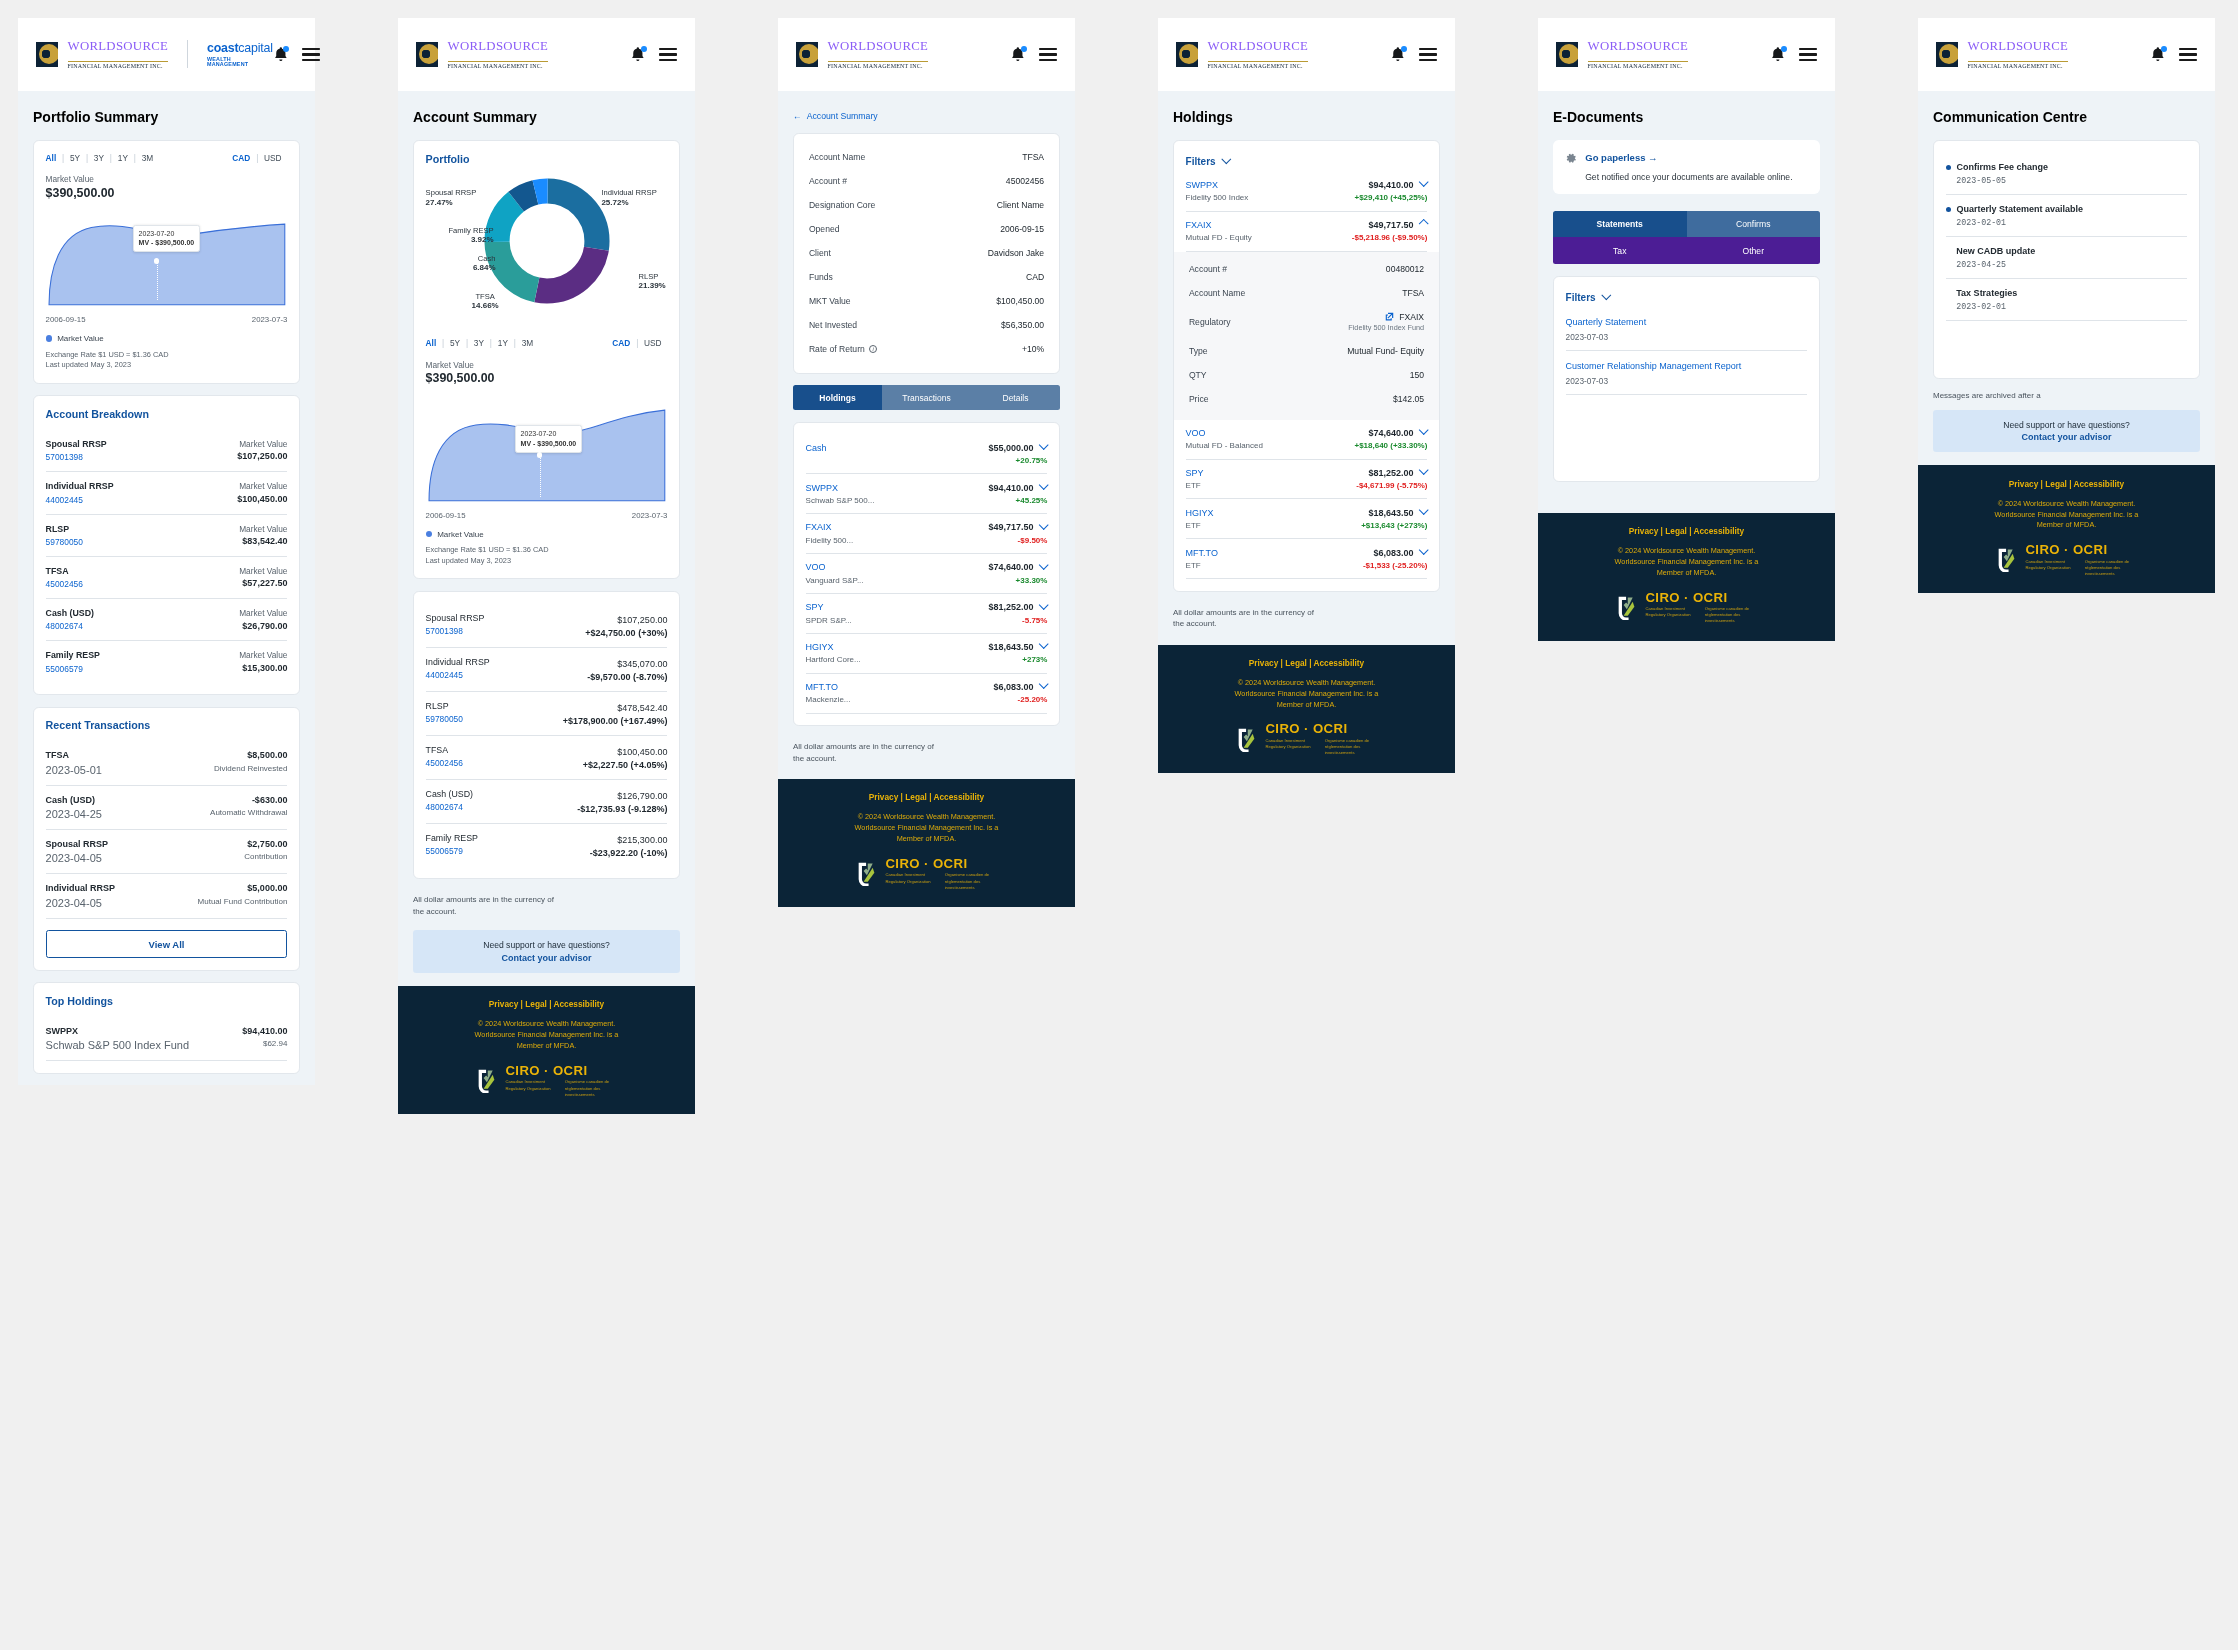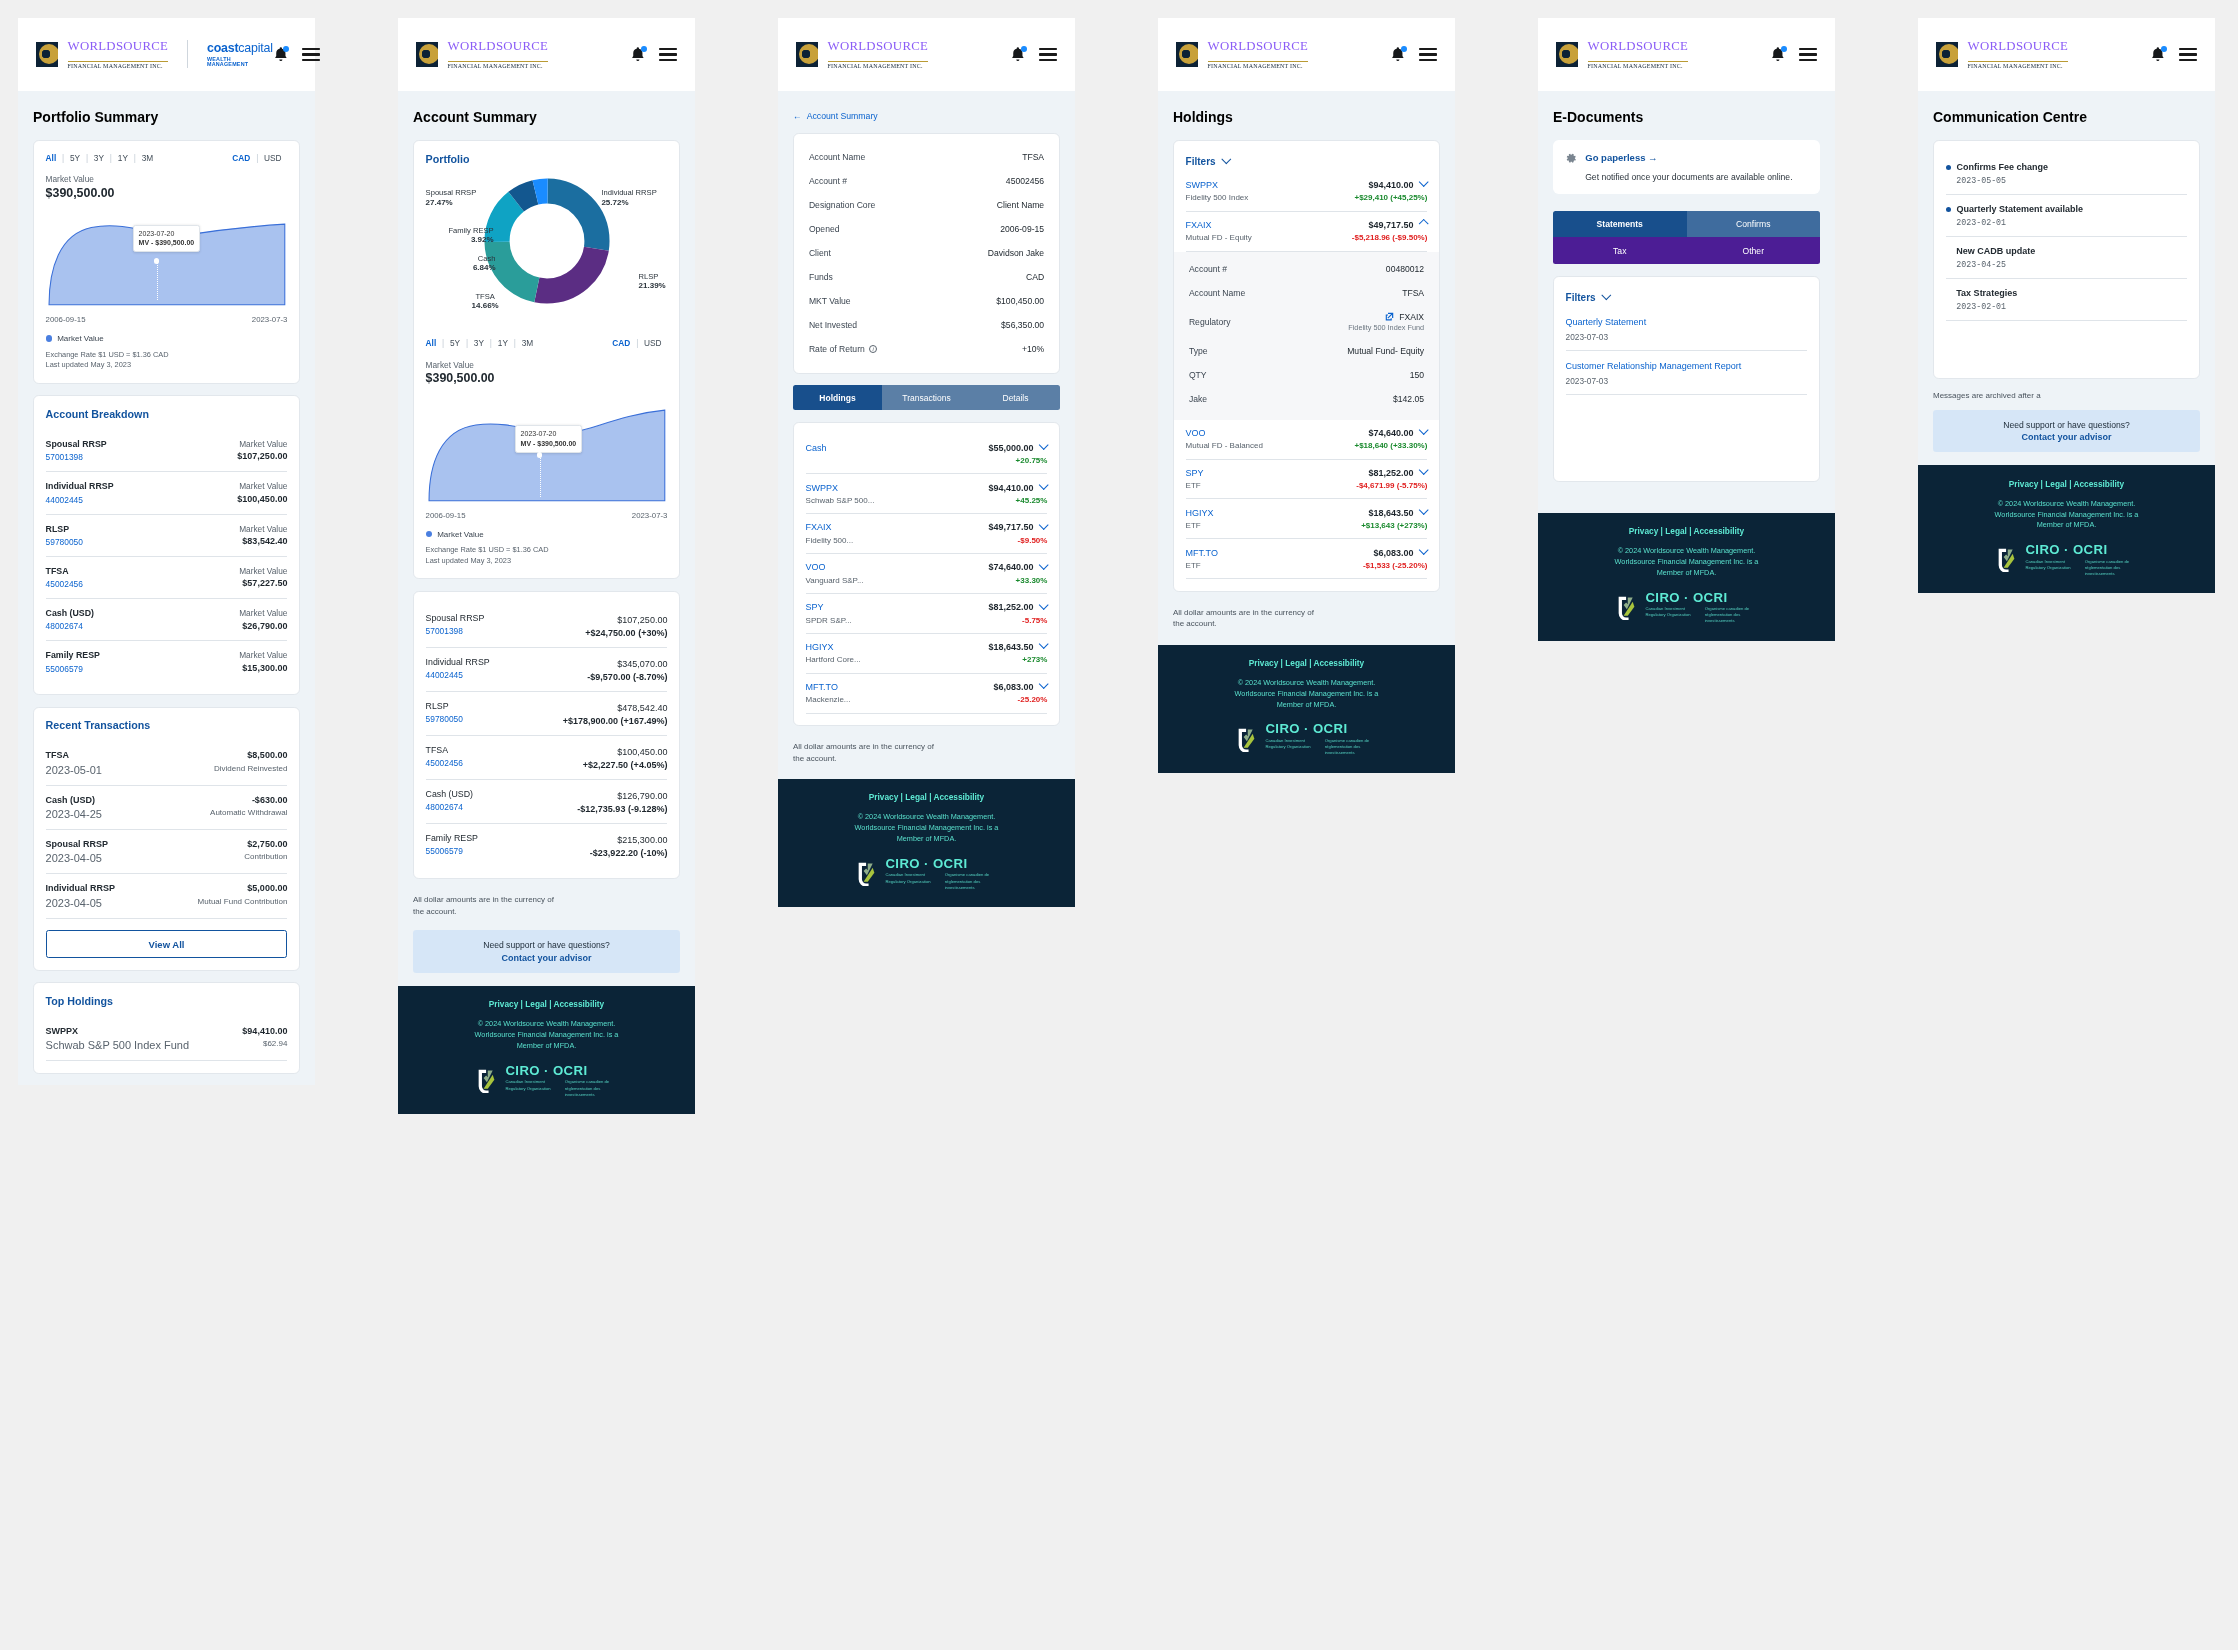--- a/index.html
+++ b/index.html
@@ -217,21 +217,21 @@
 
   .support {
     background:#d6e6f7; border-radius:3.3px; text-align:center;
     padding: 10px 8.3px; margin-bottom: 11.6px;
   }
   .support .q { font-size:8.6px; color:#22303d; }
   .support .a { font-size:9px; font-weight:700; color:#12539e; margin-top:2.5px; }
 
   
   .footer {
-    background:#0b2437; color:#5eead4; text-align:center;
+    background:#0b2437; color:#eab308; text-align:center;
     padding: 13.2px 15px 16.5px; margin-top: 1.7px;
   }
   .footer .links { font-size:8.3px; font-weight:700; }
   .footer .copy { font-size:7.3px; line-height:1.5; margin-top:10px; opacity:.95; }
   .ciro { display:flex; align-items:center; justify-content:center; gap:6.6px; margin-top:11.6px; }
   .ciro .shield { width:21.5px;height:25px; flex:none; }
   .ciro .cw { text-align:left; }
   .ciro .big { font-size:13.2px; font-weight:700; letter-spacing:0.4px; line-height:1; }
   .ciro .sm { display:flex; gap:8.3px; margin-top:2.5px; }
   .ciro .sm div { font-size:4.2px; line-height:1.45; opacity:.85; width:51px; }
@@ -936,21 +936,21 @@
           </div>
           <div class="kv">
               <span class="k">Type</span>
               <span class="v">Mutual Fund- Equity</span>
             </div>
           <div class="kv">
               <span class="k">QTY</span>
               <span class="v">150</span>
             </div>
           <div class="kv">
-              <span class="k">Jake</span>
+              <span class="k">Price</span>
               <span class="v">$142.05</span>
             </div>
         </div>
 
         <div class="hrow">
           <div class="t">
               <span class="sym">VOO</span>
               <span class="val">
                 <span>$74,640.00</span>
                 <i class="chev"></i>

